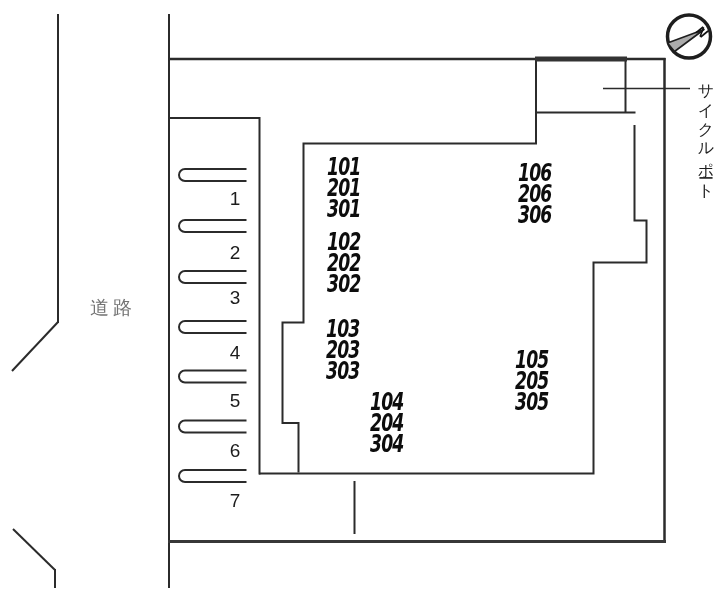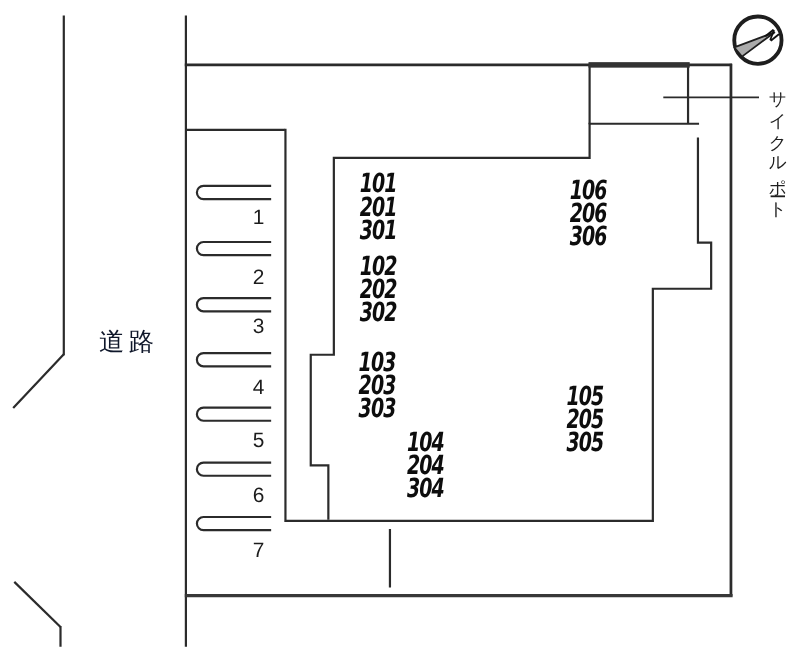--- a/index.html
+++ b/index.html
@@ -2,21 +2,21 @@
 <html><head>
 <meta charset="utf-8">
 <style>
   html,body{margin:0;padding:0;background:#fff;}
   .canvas{
     position:relative;width:726px;height:603px;background:#ffffff;overflow:hidden;
     font-family:"Liberation Sans","DejaVu Sans",sans-serif;color:#1c1c1c;
   }
   .linework{position:absolute;left:0;top:0;}
   .txt{position:absolute;white-space:nowrap;}
-  .road-label{left:90px;top:295px;font-size:23px;letter-spacing:4px;color:#0f172a;}
+  .road-label{left:90px;top:295px;font-size:19px;letter-spacing:4px;color:#737373;}
   .cycleport-label{
     left:695px;top:72px;height:140px;
     writing-mode:vertical-rl;text-orientation:mixed;
     font-size:16px;letter-spacing:1.5px;color:#1e1e1e;
   }
   .units{
     position:absolute;
     font-family:"DejaVu Sans",sans-serif;font-weight:bold;font-style:italic;
     font-size:24px;line-height:21px;letter-spacing:-1.2px;color:#0d0d0d;
     transform:scaleX(0.72);transform-origin:0 0;

